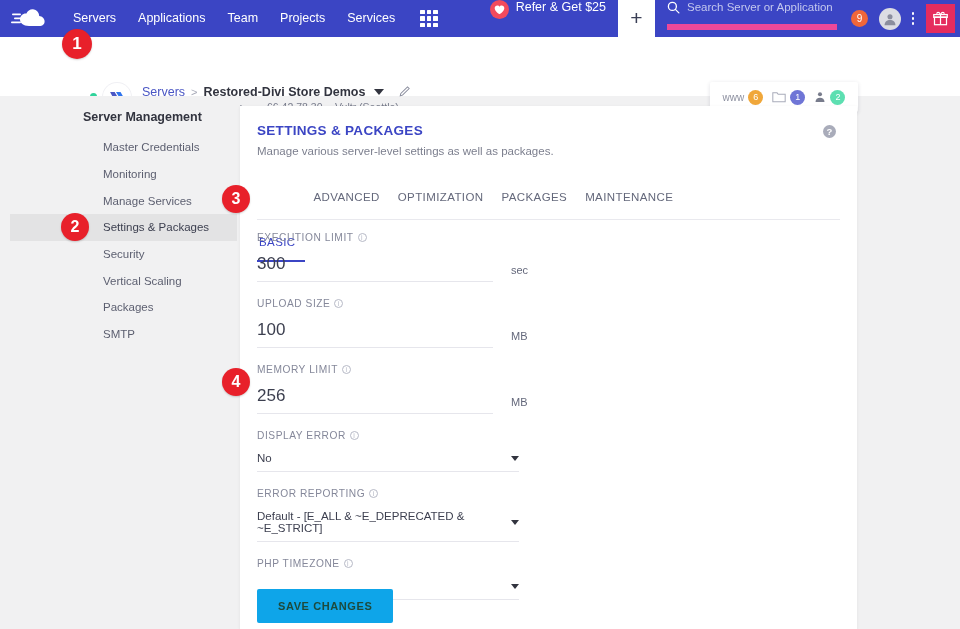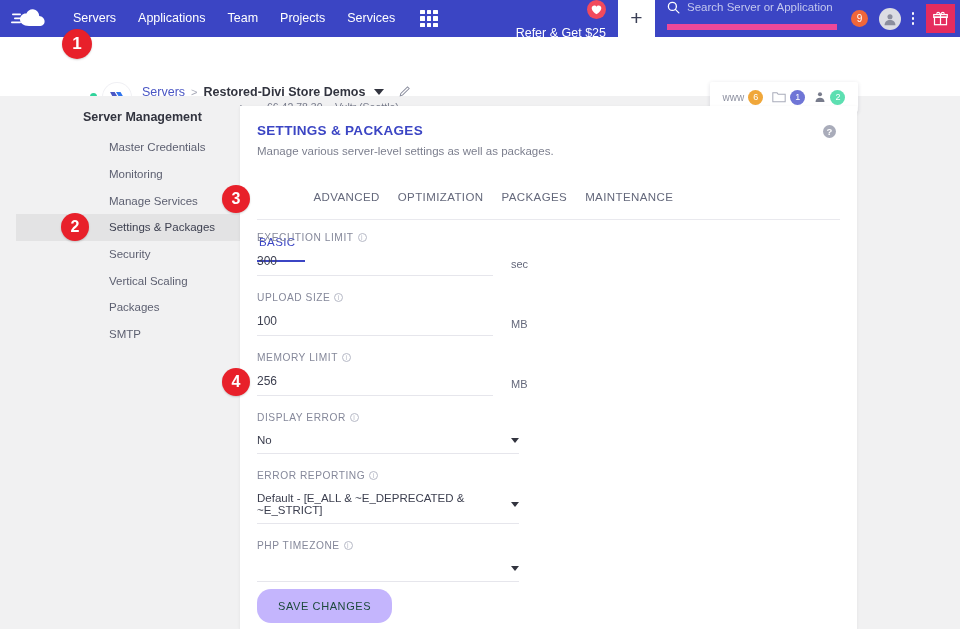--- a/index.html
+++ b/index.html
@@ -34,22 +34,22 @@
     margin-left: 14px; width: 18px; height: 18px;
     display: grid; grid-template-columns: repeat(3, 1fr);
     grid-template-rows: repeat(3, 1fr); gap: 2px;
     cursor: pointer;
   }
   .grid-icon i { background: #ffffff; border-radius: 0.5px; display: block; }
 
   .nav-spacer { flex: 1 1 auto; }
 
   .refer-btn {
-    display: flex; align-items: flex-end; gap: 7px;
-    height: 37px; padding: 0 12px; cursor: pointer; flex-direction: column;
+    display: flex; align-items: flex-start; gap: 7px;
+    height: 37px; padding: 0 12px; cursor: pointer;
   }
   .heart-circle {
     width: 19px; height: 19px; border-radius: 50%;
     background: #f24a5d; display: flex; align-items: center;
     justify-content: center; flex: 0 0 auto;
   }
   .refer-label { color: #fff; font-size: 12.5px; white-space: nowrap; }
 
   .plus-block {
     width: 37px; height: 37px; background: #ffffff;
@@ -158,21 +158,21 @@
 
   
   .sidebar {
     position: absolute; left: 0; top: 96px;
     width: 240px; height: 533px; background: #f1f1f2;
   }
   .side-title {
     position: absolute; left: 83px; top: 14px;
     font-size: 12.5px; font-weight: bold; color: #32343f;
   }
-  .side-list { position: absolute; left: 16px; top: 38px; width: 227px; }
+  .side-list { position: absolute; left: 10px; top: 38px; width: 227px; }
   .side-item {
     height: 26.7px; display: flex; align-items: center;
     padding-left: 93px; color: #5c5f70; font-size: 11.5px;
     cursor: pointer;
   }
   .side-item.active {
     background: #e3e3e4; color: #3c3f4f;
   }
 
   
@@ -222,42 +222,42 @@
   }
   .info-i {
     width: 9px; height: 9px; border-radius: 50%;
     border: 1px solid #b6b9c6; color: #b6b9c6;
     font-size: 7px; line-height: 7px; text-align: center;
     display: inline-block; cursor: pointer; font-style: normal;
   }
   .input-row { display: flex; align-items: flex-end; }
   .txt-input {
     width: 236px; border: none; border-bottom: 1px solid #e6e6ec;
-    font-size: 12px; color: #3c3f4f; padding: 0 0 7px 0;
+    font-size: 17px; color: #3c3f4f; padding: 0 0 7px 0;
     outline: none; background: transparent;
     font-family: "Liberation Sans", sans-serif;
   }
   .unit { font-size: 11px; color: #64687b; margin-left: 18px; padding-bottom: 6px; }
 
   .sel-row {
     width: 262px; border-bottom: 1px solid #e6e6ec;
     display: flex; align-items: center; justify-content: space-between;
     padding-bottom: 7px; cursor: pointer;
   }
   .sel-val { font-size: 11.5px; color: #3c3f4f; }
   .sel-caret {
     width: 0; height: 0; border-left: 4.5px solid transparent;
     border-right: 4.5px solid transparent; border-top: 5px solid #32343f;
   }
 
   .save-btn {
     position: absolute; left: 17px; top: 483px;
-    background: #c4b5fd; color: #1d4a3c;
-    border: none; border-radius: 14px;
-    font-size: 11px; font-weight: normal; letter-spacing: 0.6px;
+    background: #0ea5e9; color: #1d4a3c;
+    border: none; border-radius: 2px;
+    font-size: 11px; font-weight: bold; letter-spacing: 0.6px;
     padding: 11px 21px; cursor: pointer;
     font-family: "Liberation Sans", sans-serif;
   }
 
   
   .marker {
     position: absolute; border-radius: 50%;
     background: #e8202a; color: #ffffff;
     display: flex; align-items: center; justify-content: center;
     font-weight: bold; z-index: 50;

